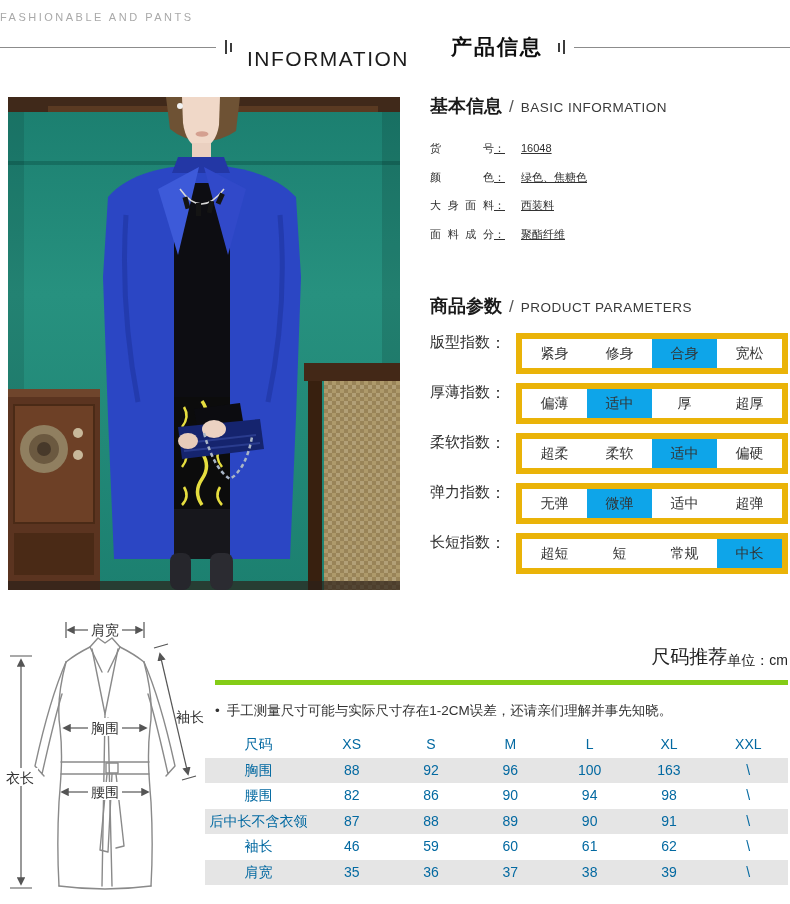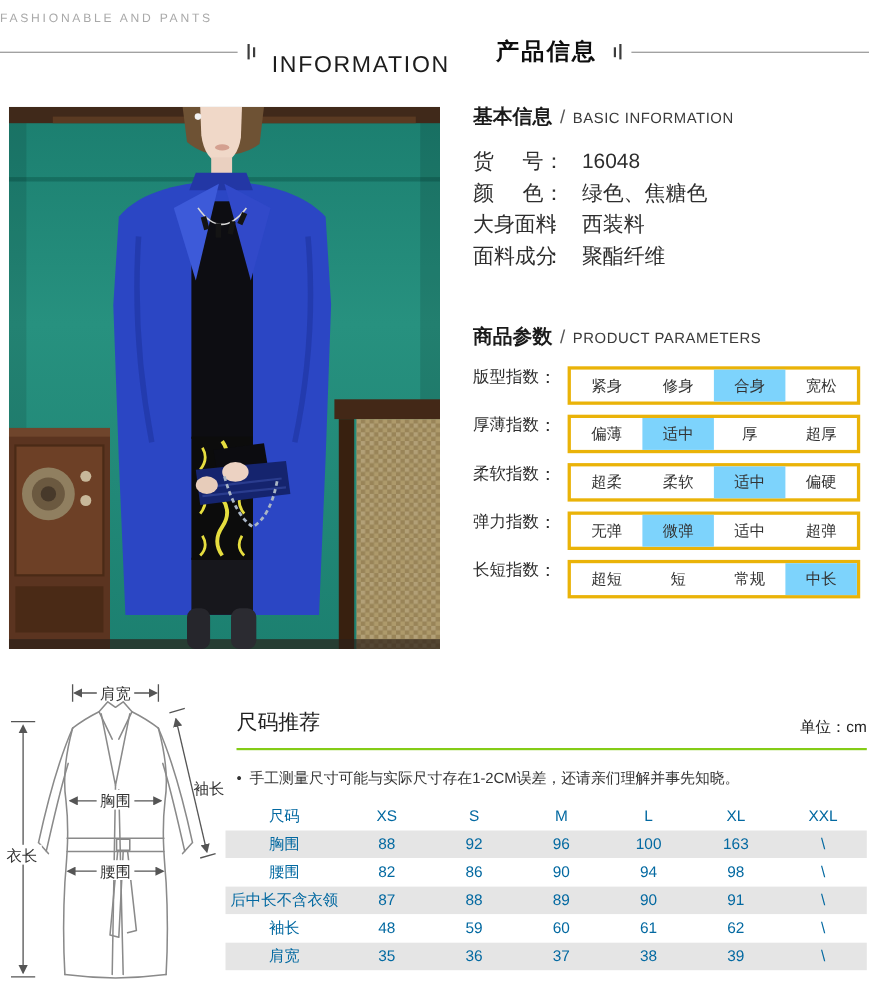--- a/index.html
+++ b/index.html
@@ -20,40 +20,40 @@
             margin-left:42px;margin-right:6px;}
 
   
   .photo{position:absolute;left:8px;top:97px;width:392px;height:493px;overflow:hidden;}
   .info-col{position:absolute;left:430px;top:94px;width:352px;}
   .sec-head{display:flex;align-items:baseline;white-space:nowrap;}
   .sec-head .cn{font-size:18px;font-weight:bold;color:#1a1a1a;}
   .sec-head .sep{font-size:17px;color:#555;margin:0 7px;}
   .sec-head .en{font-size:13.5px;color:#3a3a3a;letter-spacing:0.5px;}
   .fields{margin-top:16px;}
-  .frow{height:28.5px;line-height:28.5px;font-size:19px;white-space:nowrap;}
+  .frow{height:28.5px;line-height:28.5px;font-size:11px;white-space:nowrap;text-decoration:underline;}
   .flabel{display:inline-block;width:64px;text-align:justify;text-align-last:justify;
           vertical-align:top;color:#2e2e2e;}
   .fcolon{color:#2e2e2e;}
   .fvalue{margin-left:16px;color:#2e2e2e;}
   .params-head{margin-top:46px;}
   .params{margin-top:6px;}
   .prow{display:flex;margin-top:9px;white-space:nowrap;}
   .prow.first{margin-top:15px;}
   .plabel{display:inline-block;width:62px;font-size:15px;color:#2e2e2e;}
-  .pcells{display:flex;border:3px solid #eab308;margin-left:10px;}
+  .pcells{display:flex;border:6px solid #eab308;margin-left:10px;}
   .pcell{width:65px;height:29px;line-height:29px;text-align:center;
          font-size:14px;color:#333;}
-  .pcell.sel{background:#7dd3fc;}
+  .pcell.sel{background:#0ea5e9;}
 
   
   .diagram{position:absolute;left:4px;top:616px;width:202px;height:284px;}
   .size-col{position:absolute;left:215px;top:644px;width:573px;}
-  .size-head{display:flex;justify-content:space-between;align-items:flex-end;
-             border-bottom:2px solid #84cc16;padding-bottom:10px;gap:28px;}
+  .size-head{display:flex;justify-content:flex-end;align-items:flex-end;
+             border-bottom:5px solid #84cc16;padding-bottom:10px;}
   .size-title{font-size:19px;color:#222;}
   .unit{font-size:14px;color:#222;}
   .note{margin-top:17px;font-size:13.5px;color:#333;}
   .note .bullet{margin-right:7px;color:#333;}
   .stable{margin-top:12px;margin-left:-10px;width:583px;font-size:14px;color:#0369a1;}
   .srow{display:flex;height:25.5px;line-height:25.5px;text-align:center;}
   .srow:nth-child(even){background:#e5e5e5;}
   .scell{flex:1;}
   .scell.first{flex:0 0 107px;}
   svg text{font-family:"Liberation Sans","DejaVu Sans",sans-serif;}
@@ -352,21 +352,21 @@
         <span class="scell first">后中长不含衣领</span>
           <span class="scell">87</span>
           <span class="scell">88</span>
           <span class="scell">89</span>
           <span class="scell">90</span>
           <span class="scell">91</span>
           <span class="scell">\</span>
       </div>
       <div class="srow">
         <span class="scell first">袖长</span>
-          <span class="scell">48</span>
+          <span class="scell">46</span>
           <span class="scell">59</span>
           <span class="scell">60</span>
           <span class="scell">61</span>
           <span class="scell">62</span>
           <span class="scell">\</span>
       </div>
       <div class="srow">
         <span class="scell first">肩宽</span>
           <span class="scell">35</span>
           <span class="scell">36</span>

